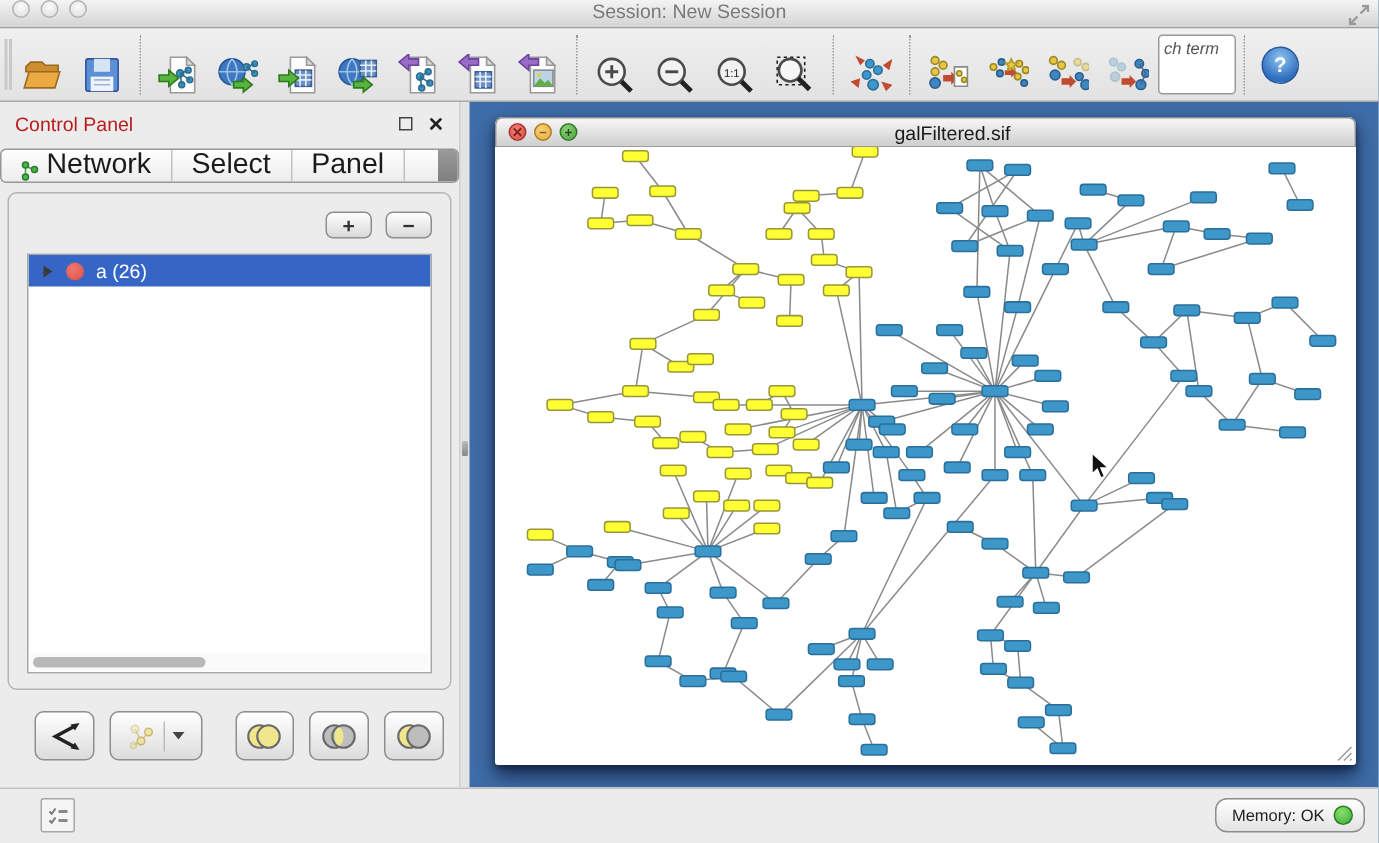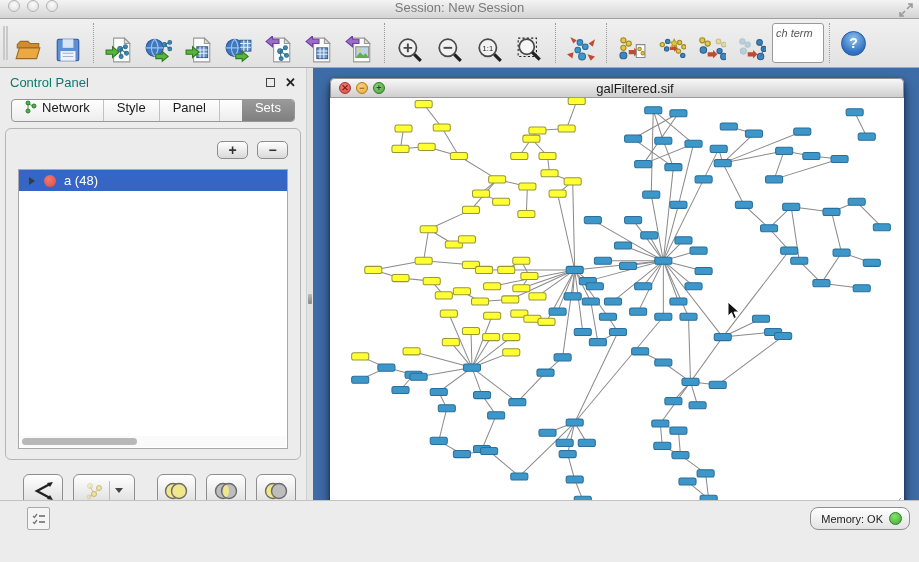--- a/index.html
+++ b/index.html
@@ -29,28 +29,28 @@
   .help-btn { width:25px; height:25px; border-radius:50%; margin:0 6px;
     background:radial-gradient(circle at 50% 30%, #8ec4ef, #2f6fc0 70%); border:1px solid #27579a;
     color:#fff; font-size:14px; font-weight:bold; display:flex; align-items:center; justify-content:center; }
 
   
   .main { position:absolute; left:0; top:68px; width:919px; height:457px; display:flex; }
 
   
   .cpanel { width:306px; height:457px; background:#ececec; position:relative; }
   .cp-header { height:28px; display:flex; align-items:center; padding:0 10px; }
-  .cp-title { font-size:13px; color:#0f766e; flex:1; }
+  .cp-title { font-size:13px; color:#b91c1c; flex:1; }
   .cp-float { width:9px; height:9px; border:1px solid #444; margin-right:10px; }
   .cp-close { font-size:13px; font-weight:bold; color:#222; line-height:1; }
 
   .tabbar { display:flex; justify-content:center; margin-top:3px; }
   .segmented { display:flex; border:1px solid #979797; border-radius:4px; overflow:hidden;
     background:linear-gradient(#fefefe,#ededed); height:23px; }
-  .seg { display:flex; align-items:flex-start; padding:0 13px; font-size:13px; color:#1a1a1a;
+  .seg { display:flex; align-items:flex-end; padding:0 13px; font-size:19px; color:#1a1a1a;
     border-right:1px solid #c2c2c2; }
   .seg:last-child { border-right:none; }
   .seg.sel { background:linear-gradient(#9a9a9a,#7f7f7f); color:#fff;margin-left:22px; }
   .seg .net-ic { margin-right:5px; }
 
   .groupbox { position:absolute; left:5px; right:5px; top:60px; bottom:65px;
     border:1px solid #b5b5b5; border-radius:6px; background:#ececec; }
   .pm-row { position:absolute; right:12px; top:12px; display:flex; gap:9px; }
   .pm-btn { width:31px; height:18px; border:1px solid #8e8e8e; border-radius:5px;
     background:linear-gradient(#ffffff,#d9d9d9); font-size:14px; font-weight:bold; color:#333;
@@ -91,21 +91,21 @@
   .itl .r { background:radial-gradient(circle at 40% 35%, #ef8078, #d94c40); border:1px solid #a33; color:#7c1f16; }
   .itl .y { background:radial-gradient(circle at 40% 35%, #f7d27a, #e7a93c); border:1px solid #b07b1e; color:#8a5c12; }
   .itl .g { background:radial-gradient(circle at 40% 35%, #8ed07a, #4ba23c); border:1px solid #35762a; color:#1e4f17; }
   .iframe-name { position:absolute; left:0; right:0; text-align:center; font-size:13px; color:#1a1a1a;margin-left:36px; }
   .canvas { position:absolute; left:1px; right:1px; top:20px; bottom:1px; background:#fff; overflow:hidden; }
   .canvas svg.graph { width:100%; height:100%; display:block; }
   .rgrip { position:absolute; right:1px; bottom:1px; width:12px; height:12px; }
   .cursor { position:absolute; left:414px; top:233px; width:13px; height:20px; z-index:5; }
 
   
-  .statusbar { position:absolute; left:0; top:500px; width:919px; height:37px;
+  .statusbar { position:absolute; left:0; top:525px; width:919px; height:37px;
     background:#ececec; border-top:1px solid #c2c2c2; }
   .chk-btn { position:absolute; left:27px; top:6px; width:23px; height:23px; background:#f5f5f5;
     border:1px solid #a8a8a8; border-radius:2px; display:flex; align-items:center; justify-content:center; }
   .mem-btn { position:absolute; right:9px; top:6px; height:23px; padding:0 7px 0 10px;
     border:1px solid #8e8e8e; border-radius:8px; background:linear-gradient(#ffffff,#e3e3e3);
     display:flex; align-items:center; font-size:11px; color:#222; }
   .mem-dot { width:13px; height:13px; border-radius:50%; margin-left:6px;
     background:radial-gradient(circle at 40% 30%, #8ae06a, #38ad38); border:1px solid #2c7c2c; }
 </style>
 </head>
@@ -361,21 +361,21 @@
         <div class="seg">
           <svg class="net-ic" width="12" height="14" viewBox="0 0 12 14">
             <path d="M3 3v8M3 4l6 2" stroke="#3da43d" fill="none"></path>
             <circle cx="3" cy="3" r="2" fill="#4db44d" stroke="#2c7c2c"></circle>
               <circle cx="3" cy="11" r="2" fill="#4db44d" stroke="#2c7c2c"></circle>
               <circle cx="9" cy="6" r="2" fill="#4db44d" stroke="#2c7c2c"></circle>
           </svg>
           <span>Network</span>
         </div>
         <div class="seg">
-            <span>Style</span>
+            <span>Select</span>
           </div>
         <div class="seg">
             <span>Panel</span>
           </div>
         <div class="seg sel">
             <span>Sets</span>
           </div>
       </div>
     </div>
 
@@ -385,21 +385,21 @@
             <span>+</span>
           </div>
         <div class="pm-btn">
             <span>−</span>
           </div>
       </div>
       <div class="setlist">
         <div class="srow">
           <span class="tri"></span>
           <span class="dot"></span>
-          <span>a (48)</span>
+          <span>a (26)</span>
         </div>
         <div class="hscroll">
             <div class="hthumb"></div>
           </div>
       </div>
     </div>
 
     <div class="actions">
       <div class="abtn w1">
         <svg width="22" height="20" viewBox="0 0 22 20">

